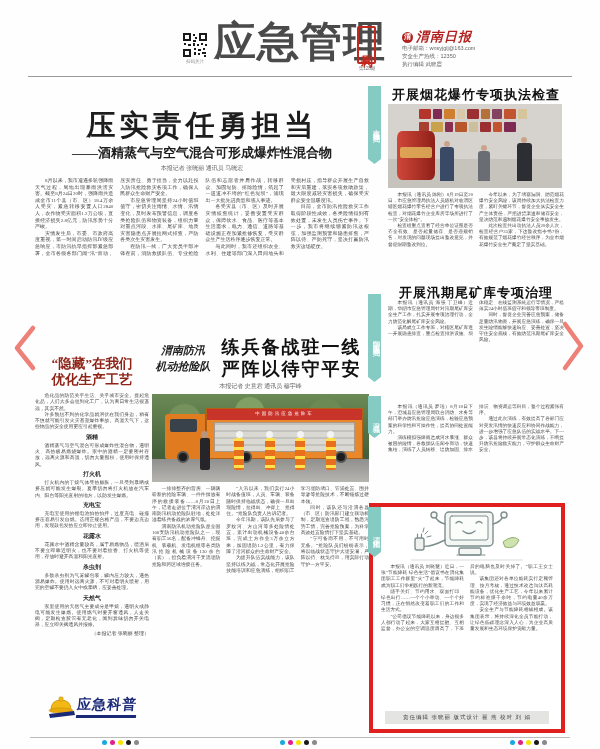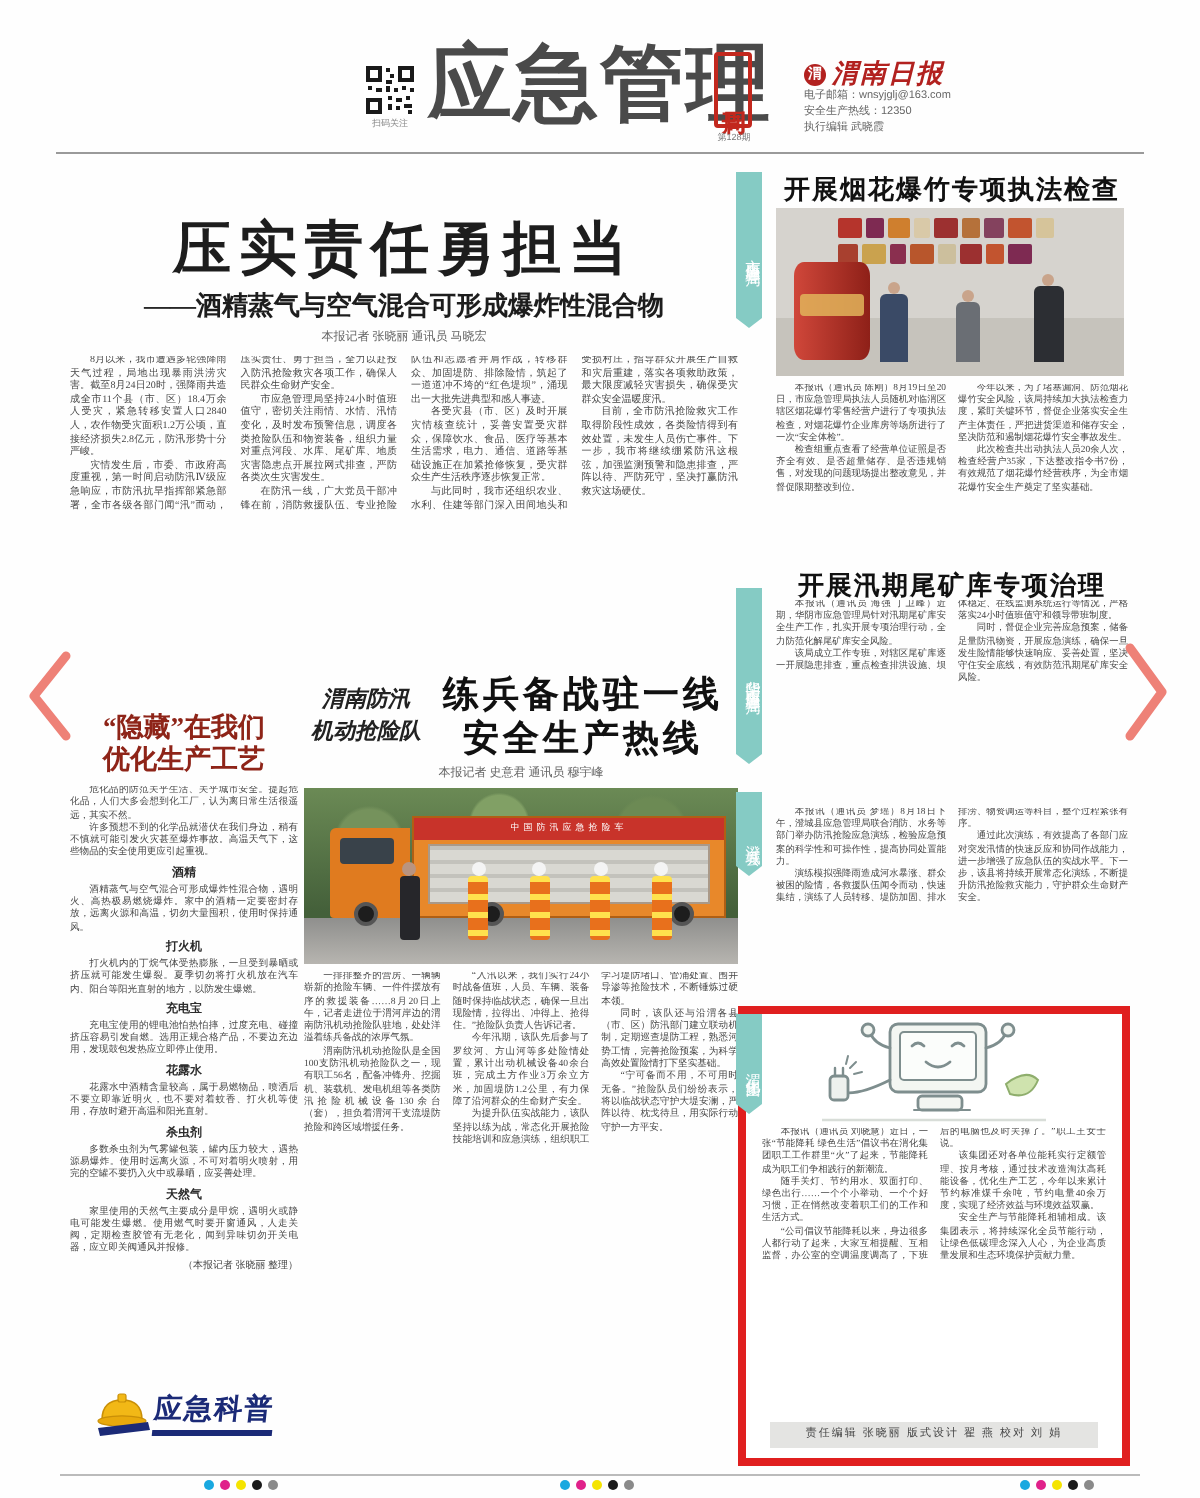--- a/index.html
+++ b/index.html
@@ -211,21 +211,21 @@
   </div>
 
   <div class="drill">
     <div class="drill-head">
       <div class="script">
         <div>渭南防汛</div>
         <div>机动抢险队</div>
       </div>
       <div class="drill-title">
         <div>练兵备战驻一线</div>
-        <div>安全生产热线</div>
+        <div>严阵以待守平安</div>
       </div>
     </div>
     <div class="byline">本报记者 史意君 通讯员 穆宇峰</div>
     <div class="photo-truck">
       <div class="pt-trees"></div>
       <div class="pt-road"></div>
       <div class="pt-truck">
         <div class="pt-cab"></div>
         <div class="pt-box">
           <div class="pt-banner">中国防汛应急抢险车</div>

